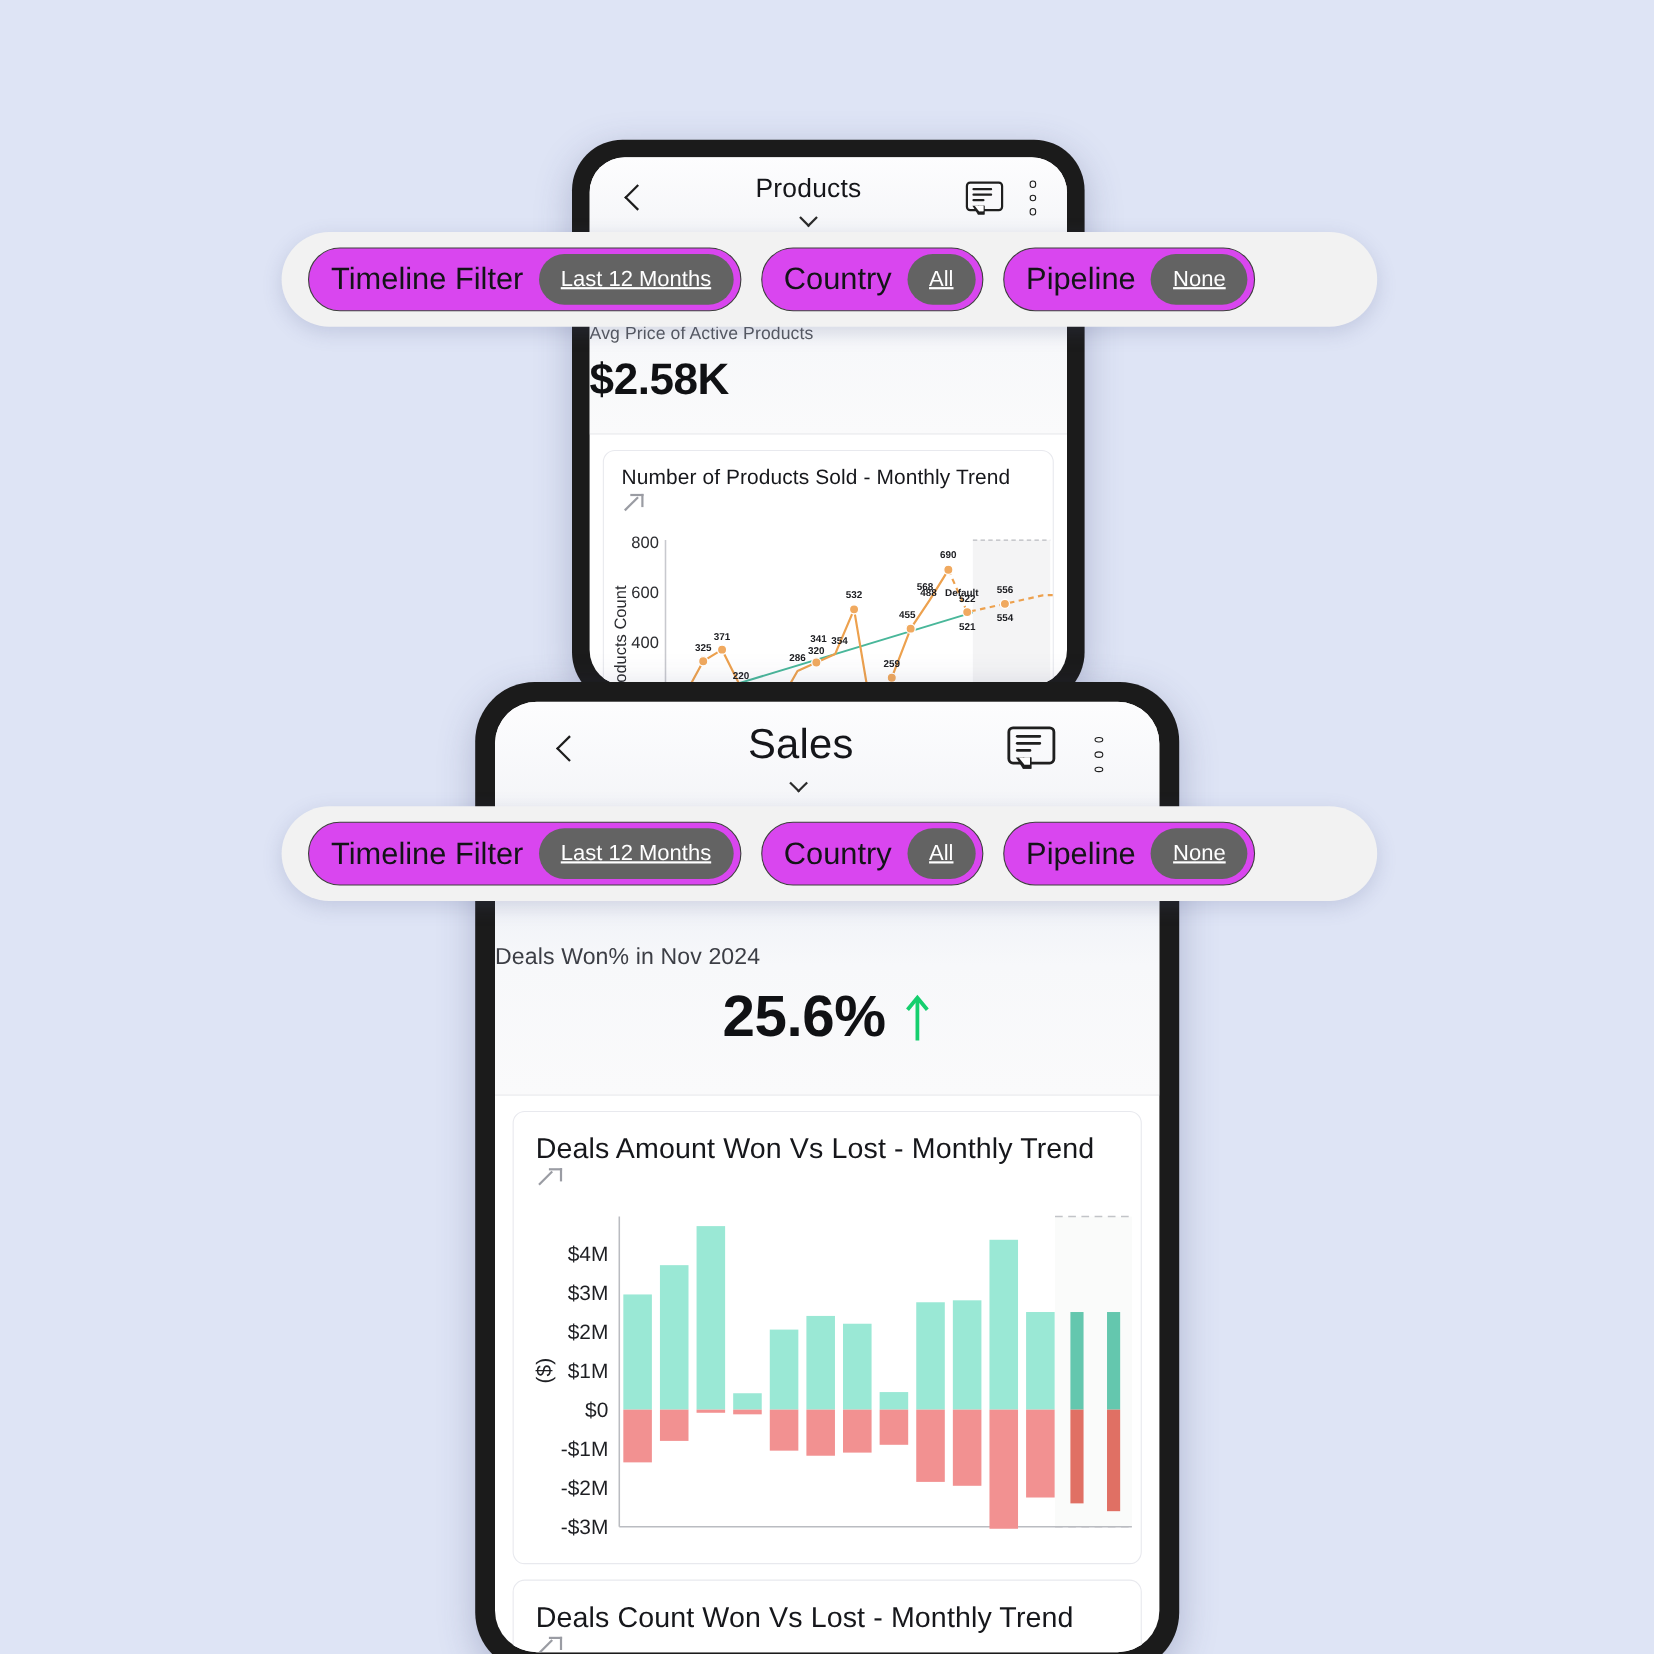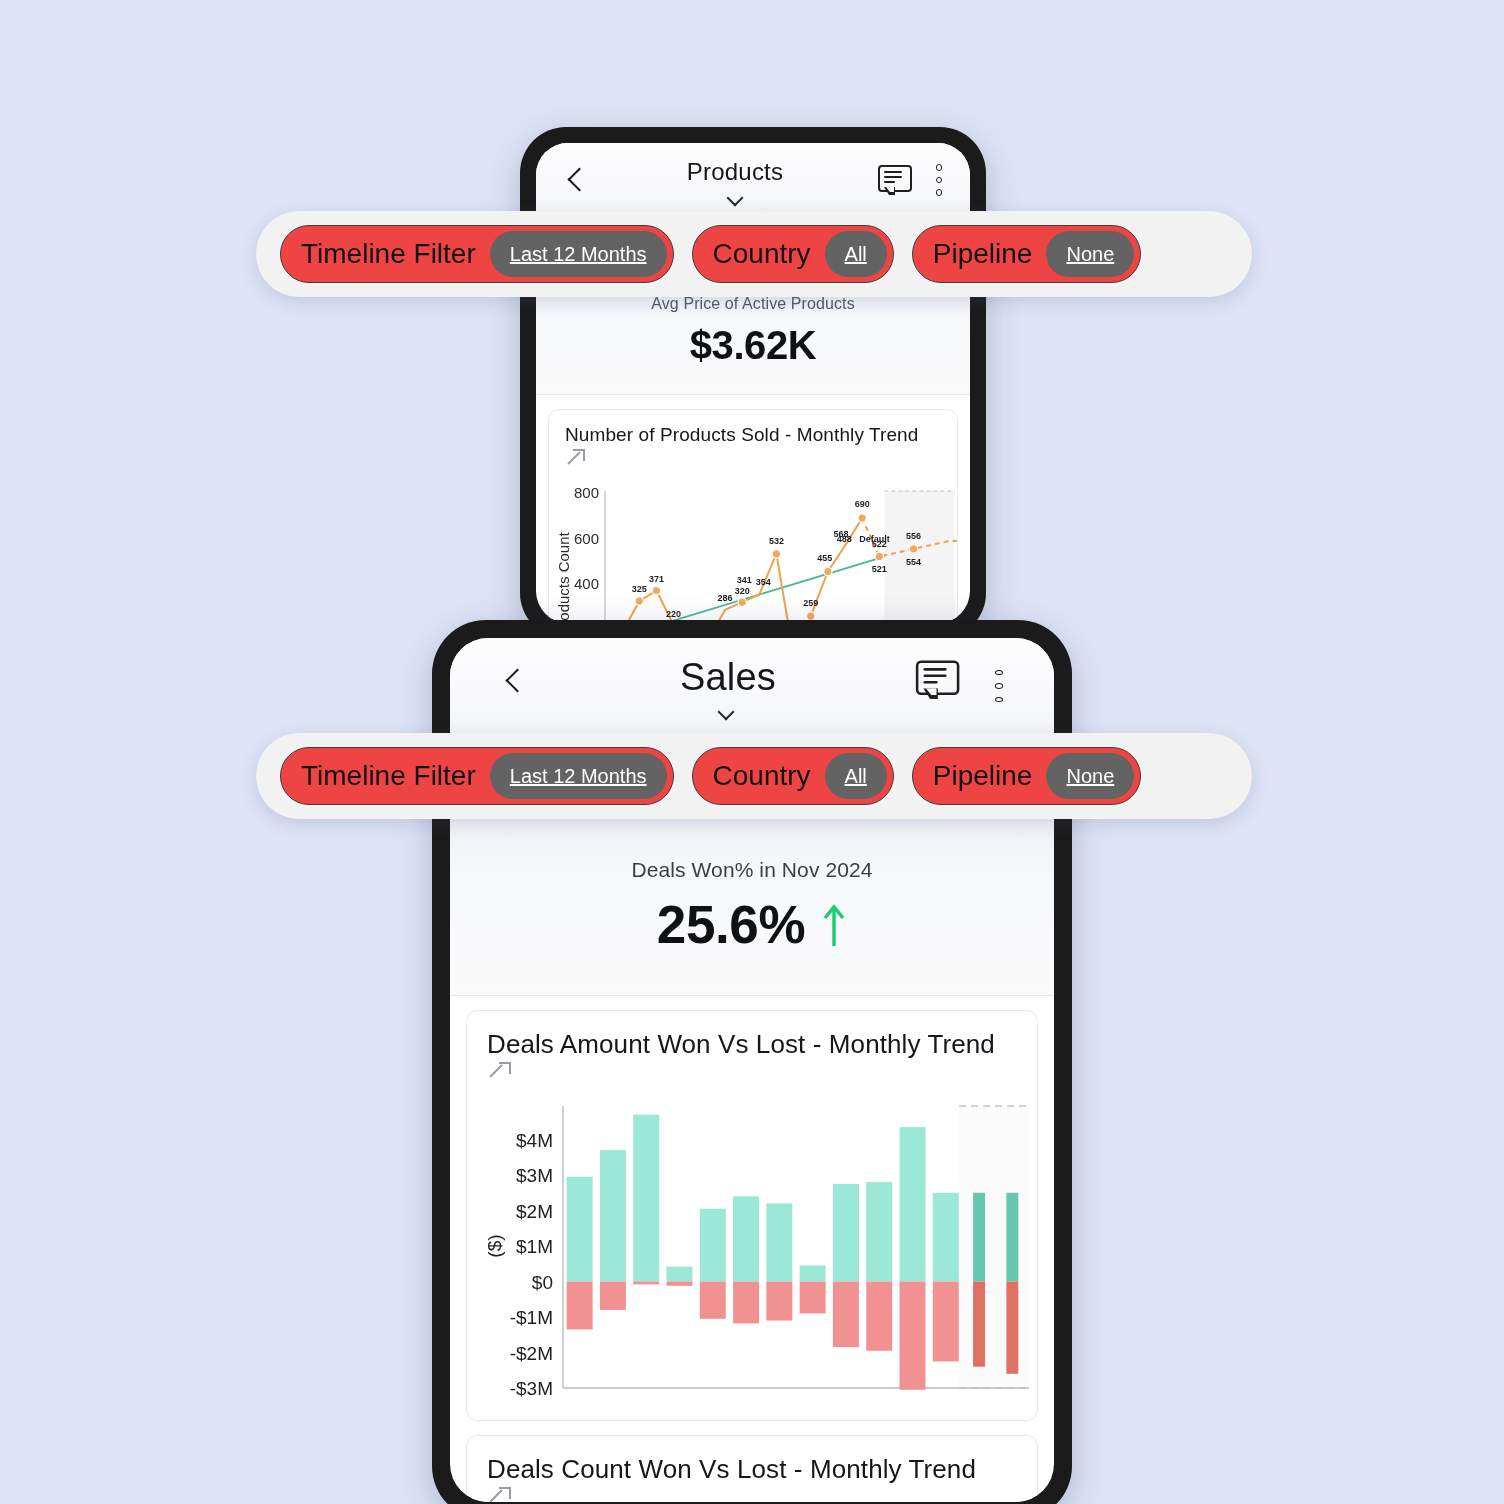--- a/index.html
+++ b/index.html
@@ -31,42 +31,42 @@
       border-left:4px solid transparent;border-right:4px solid #fff;border-top:5px solid #fff;}
   .icon-chat .ln{position:absolute;left:6px;height:2.1px;background:#1f1f1f;border-radius:1px;}
   .icon-chat .l1{top:6px;width:18px;}
   .icon-chat .l2{top:11px;width:18px;}
   .icon-chat .l3{top:16px;width:11px;}
   .icon-dots{width:10px;height:32px;display:flex;flex-direction:column;justify-content:center;align-items:center;gap:6px;cursor:pointer;}
   .icon-dots i{display:block;width:6.5px;height:6.5px;border:1.7px solid #1f1f1f;border-radius:50%;box-sizing:border-box;}
 
   
   .kpi{background:linear-gradient(180deg,#e5e9f4 0%,#f7f8fa 55%,#fafafb 100%);
-       padding:14px 0 26px;text-align:center;border-bottom:1px solid #e7e8ec;}
+       padding:14px 0 26px;border-bottom:1px solid #e7e8ec;}
   .kpi-label{font-size:16px;color:#55585f;letter-spacing:.1px;}
   .kpi-value{font-size:40px;font-weight:bold;color:#101114;margin-top:10px;letter-spacing:-.4px;}
 
   
   .card{background:#fff;border:1px solid #e8e9ee;border-radius:11px;margin:10px 12px;overflow:hidden;}
   .card-head{display:flex;align-items:flex-start;justify-content:space-between;padding:14px 16px 6px;flex-direction:column;}
   .card-title{font-size:19px;color:#16171b;letter-spacing:.1px;line-height:1.2;}
   .expand-arrow{width:22px;height:22px;position:relative;flex:0 0 auto;cursor:pointer;}
   .expand-arrow:before{content:"";position:absolute;left:3px;top:16px;width:17px;height:2px;background:#9a9ca3;
      transform:rotate(-45deg);transform-origin:left center;}
   .expand-arrow:after{content:"";position:absolute;right:2px;top:2px;width:10px;height:10px;
      border-top:2px solid #9a9ca3;border-right:2px solid #9a9ca3;}
 
   
   .chart-box{position:relative;padding:4px 10px 6px 4px;}
 
   
   .filterbar{position:absolute;background:#f2f2f2;border-radius:44px;
      box-shadow:0 5px 18px rgba(80,90,140,.20);display:flex;align-items:center;gap:18px;
      padding:0 24px;box-sizing:border-box;}
-  .pill{display:flex;align-items:center;background:#ef4444;border:1.6px solid #3e3e3e;
+  .pill{display:flex;align-items:center;background:#d946ef;border:1.6px solid #3e3e3e;
      border-radius:40px;height:58px;padding:0 6px 0 20px;box-sizing:border-box;cursor:pointer;}
   .pill-label{font-size:28px;color:#131417;margin-right:14px;white-space:nowrap;}
   .pill-value{background:#636363;color:#fff;border-radius:32px;height:46px;display:flex;align-items:center;
      justify-content:center;padding:0 20px;font-size:20px;white-space:nowrap;text-decoration:underline;}
 
   
   .tick{font-size:15px;fill:#2b2c30;font-family:"Liberation Sans",sans-serif;}
   .dlabel{font-size:9px;fill:#1d1e22;font-family:"Liberation Sans",sans-serif;font-weight:bold;}
 </style>
 </head>
@@ -92,21 +92,21 @@
         <div class="icon-dots">
             <i></i>
             <i></i>
             <i></i>
           </div>
       </div>
     </div>
 
     <div class="kpi" style="padding-top:78px;">
       <div class="kpi-label">Avg Price of Active Products</div>
-      <div class="kpi-value">$3.62K</div>
+      <div class="kpi-value">$2.58K</div>
     </div>
 
     <div class="card" style="margin:14px 12px;">
       <div class="card-head">
         <div class="card-title">Number of Products Sold - Monthly Trend</div>
         <div class="expand-arrow"></div>
       </div>
       <div class="chart-box">
         <svg id="svg-line" width="420" height="220" viewBox="0 0 420 220">
             <rect x="331.42857142857144" y="12" width="70.28571428571422" height="184" fill="#f0f0f2" opacity=".75"></rect>

